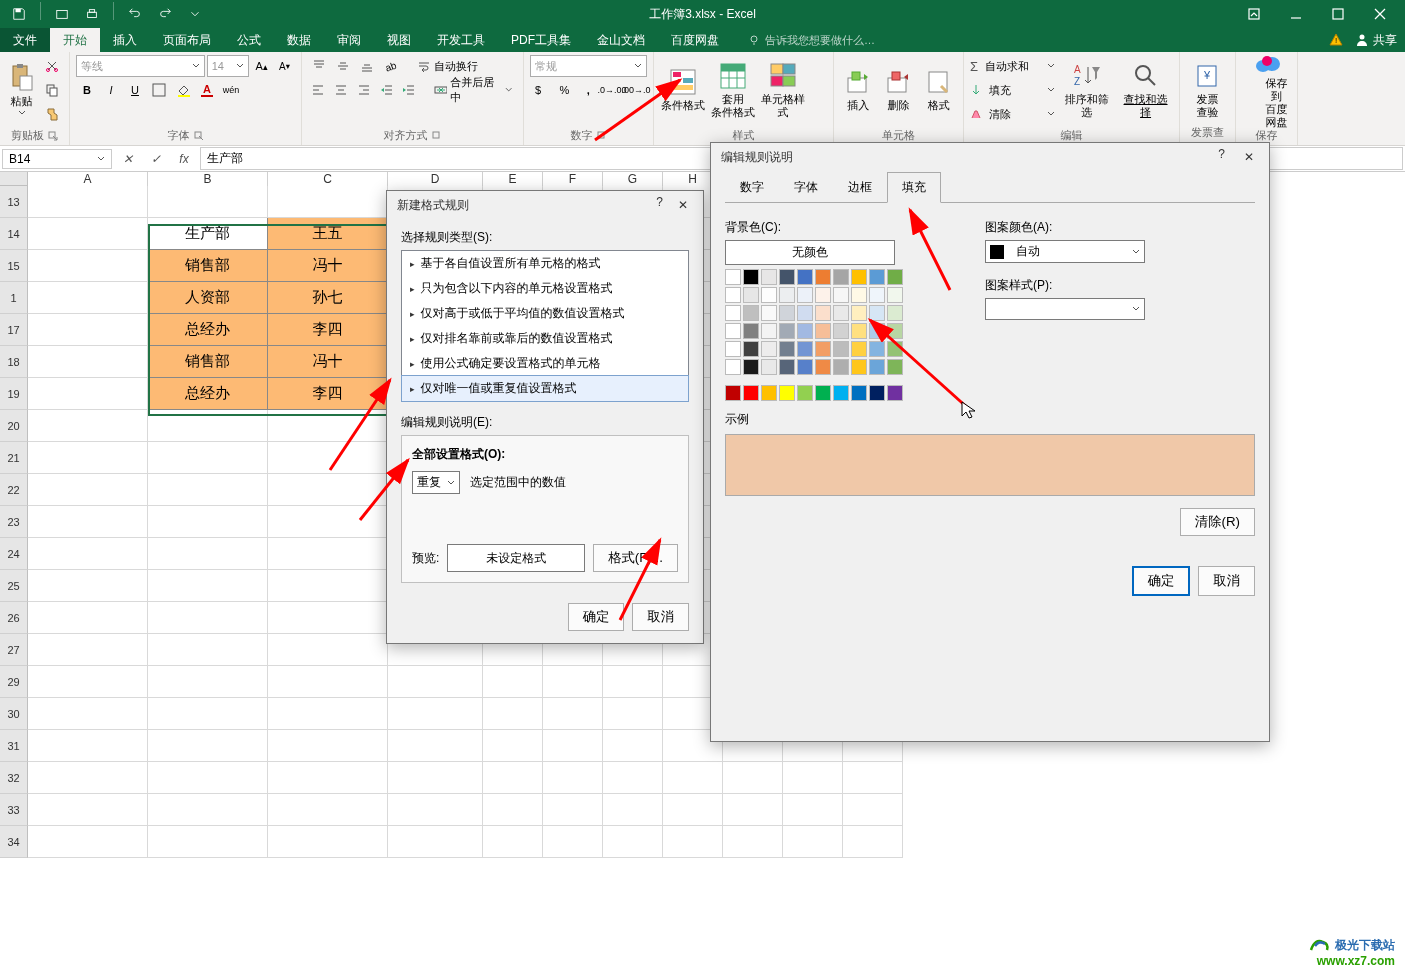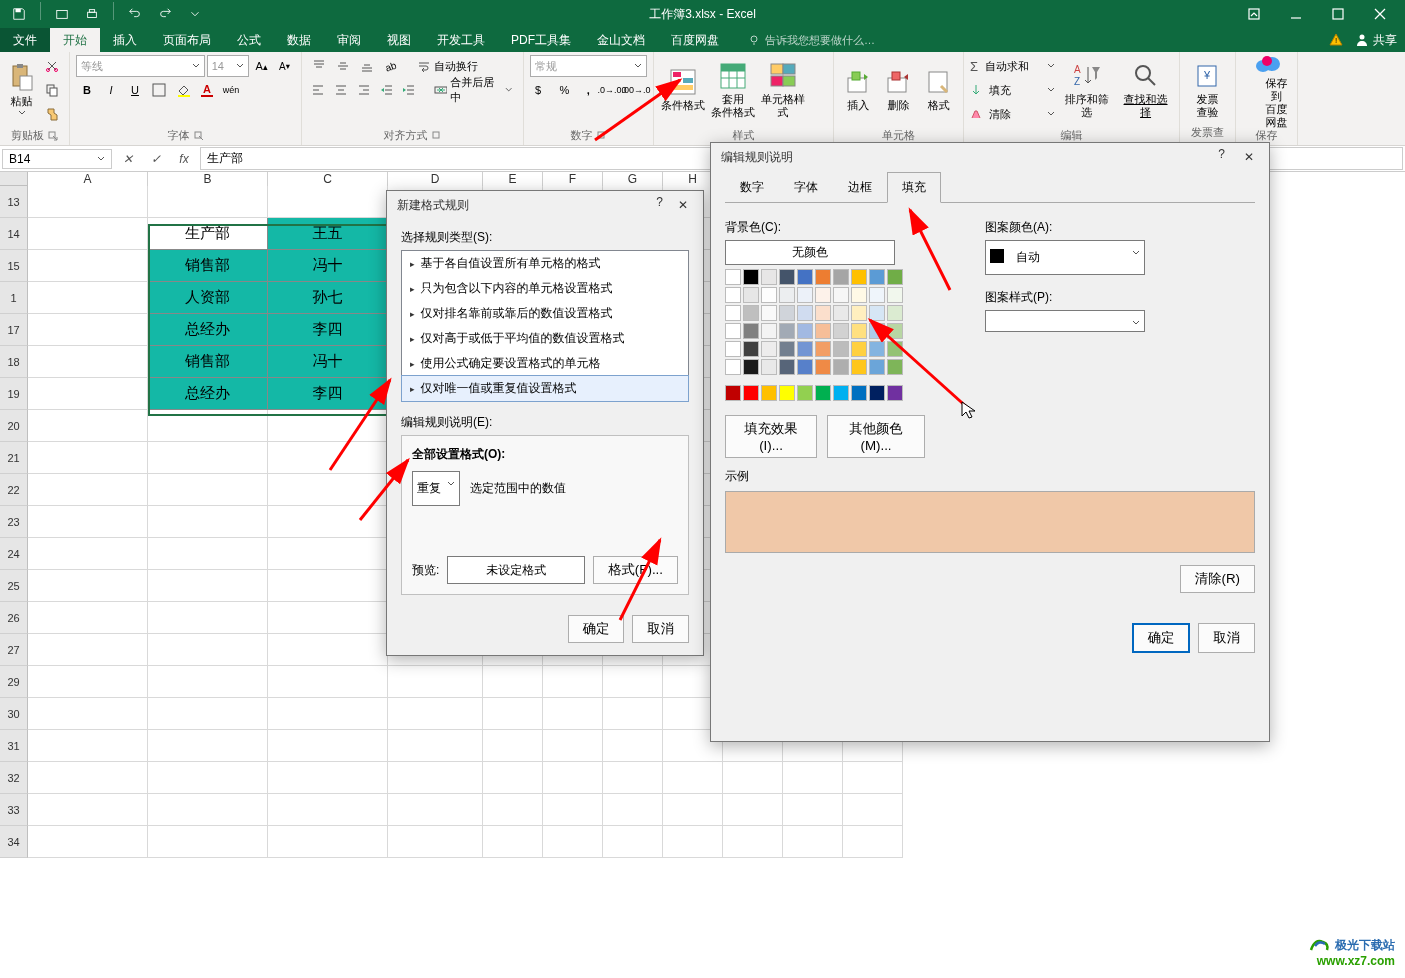--- a/index.html
+++ b/index.html
@@ -44,34 +44,34 @@
 
 .formula-bar { height: 26px; display: flex; border-bottom: 1px solid #ccc; font-size: 12px; align-items:center;}
 .namebox { width:110px; border:1px solid #ccc; margin:2px; padding:2px 6px; display:flex; align-items:center; justify-content:space-between;}
 .fx-btn { width:28px; display:flex; align-items:center; justify-content:center; font-style:italic; color:#555;}
 .formula-input { flex:1; border:1px solid #ccc; margin:2px; padding:2px 6px;}
 .corner { width:28px; background:#e6e6e6; border-right:1px solid #bfbfbf; border-bottom:1px solid #bfbfbf;}
 .col-h { text-align:center; font-size:12px; color:#333; border-right:1px solid #d0d0d0; display:flex; align-items:center; justify-content:center; }
 .row { display:flex; height:32px; }
 .row-h { width:28px; background:#e6e6e6; border-right:1px solid #bfbfbf; border-bottom:1px solid #d0d0d0; display:flex; align-items:center; justify-content:center; font-size:11px; color:#333; }
 .cell { border-right:1px solid #d9d9d9; border-bottom:1px solid #d9d9d9; display:flex; align-items:center; justify-content:center; font-size:15px; font-family: SimSun, serif; }
-.cell.sel { background:#14b8a6; border-right:1px solid #888; border-bottom:1px solid #888;}
+.cell.sel { background:#fdba74; border-right:1px solid #888; border-bottom:1px solid #888;}
 .cell.act { background:#fff; }
 
 
 .dialog { position:absolute; background:#f0f0f0; border:1px solid #777; box-shadow:0 4px 16px rgba(0,0,0,0.3); font-size:12px; }
 .dlg-title { height:28px; display:flex; align-items:center; padding:0 10px; justify-content:space-between; color:#333;}
 .dlg-close { width:20px; height:20px; display:flex; align-items:center; justify-content:center; cursor:pointer;}
 .dlg-body { padding:10px 14px; }
 .rule-list { border:1px solid #828790; background:#fff; margin-top:4px;}
 .rule-item { padding:4px 8px; cursor:pointer; display:flex; align-items:center; gap:4px;}
 .rule-item.sel { background:#e7f0fd; border:1px solid #7da2ce; margin:-1px;}
 .rule-item::before { content:"▸"; font-size:9px; color:#333; margin-right:2px;}
 .sect-label { margin-top:12px; }
-.select { border:1px solid #7a7a7a; background:#fff; padding:8px 4px; display:inline-flex; gap:6px;}
+.select { border:1px solid #7a7a7a; background:#fff; padding:2px 4px; display:inline-flex; align-items:center; gap:6px;}
 .preview-box { flex:1; height:28px; border:1px solid #7a7a7a; background:#fff; display:flex; align-items:center; justify-content:center; margin:0 8px;}
 .dlg-btn { border:1px solid #adadad; background:#fbfbfb; padding:4px 14px; cursor:pointer; }
 .dlg-btn.primary { border:2px solid #0067c0; }
 .dlg-footer { display:flex; justify-content:flex-end; gap:8px; padding:10px 14px 12px;}
 
 
 .fc-dialog { left:710px; top:142px; width:560px; height:600px; background:#f0f0f0;}
 .fc-tabs { display:flex; border-bottom:1px solid #aaa; margin:0 14px;}
 .fc-tab { padding:6px 14px; cursor:pointer; border:1px solid transparent; position:relative; top:1px;}
 .fc-tab.active { background:#f0f0f0; border:1px solid #aaa; border-bottom:1px solid #f0f0f0;}
@@ -917,22 +917,22 @@
     <div style="display:flex;gap:10px;">
       <span>?</span>
       <span class="dlg-close">✕</span>
     </div>
   </div>
   <div class="dlg-body">
     <div>选择规则类型(S):</div>
     <div class="rule-list">
       <div class="rule-item">基于各自值设置所有单元格的格式</div>
       <div class="rule-item">只为包含以下内容的单元格设置格式</div>
+      <div class="rule-item">仅对高于或低于平均值的数值设置格式</div>
       <div class="rule-item">仅对排名靠前或靠后的数值设置格式</div>
-      <div class="rule-item">仅对高于或低于平均值的数值设置格式</div>
       <div class="rule-item">使用公式确定要设置格式的单元格</div>
       <div class="rule-item sel">仅对唯一值或重复值设置格式</div>
     </div>
     <div class="sect-label">编辑规则说明(E):</div>
     <div style="border:1px solid #c0c0c0; padding:10px; margin-top:4px; background:#f8f8f8;">
       <div style="font-weight:bold; margin-bottom:8px;">全部设置格式(O):</div>
       <div style="display:flex;align-items:center;gap:10px;">
         <div class="select">
             <span>重复</span>
             <svg class="dd-arrow" viewBox="0 0 8 8">
@@ -1043,24 +1043,20 @@
           <div class="sw" style="background: rgb(255, 0, 0);"></div>
           <div class="sw" style="background: rgb(255, 192, 0);"></div>
           <div class="sw" style="background: rgb(255, 255, 0);"></div>
           <div class="sw" style="background: rgb(146, 208, 80);"></div>
           <div class="sw" style="background: rgb(0, 176, 80);"></div>
           <div class="sw" style="background: rgb(0, 176, 240);"></div>
           <div class="sw" style="background: rgb(0, 112, 192);"></div>
           <div class="sw" style="background: rgb(0, 32, 96);"></div>
           <div class="sw" style="background: rgb(112, 48, 160);"></div>
         </div>
-      <div style="display:flex; gap:10px; margin-top:14px;">
-        <button class="dlg-btn">填充效果(I)...</button>
-        <button class="dlg-btn">其他颜色(M)...</button>
-      </div>
     </div>
     <div style="width:200px;">
       <div>图案颜色(A):</div>
       <div class="select" style="width:160px;margin-top:4px;">
           <span style="width:14px;height:14px;background:#000;display:inline-block;"></span>
           <span style="flex:1;text-align:left;margin-left:6px;">自动</span>
           <svg class="dd-arrow" viewBox="0 0 8 8">
             <path d="M1 2l3 3 3-3" fill="none" stroke="#555"></path>
           </svg>
         </div>

